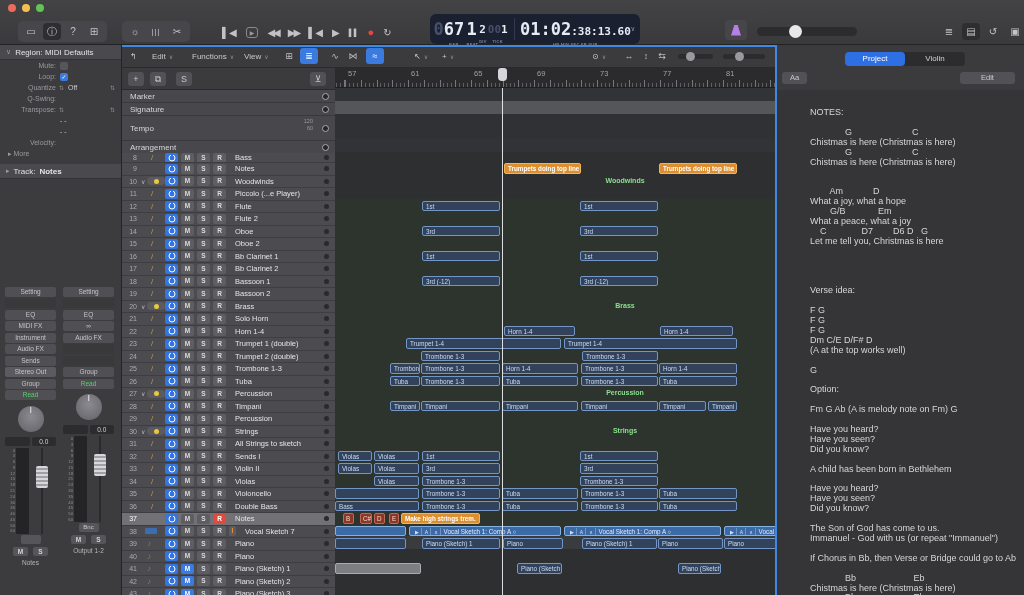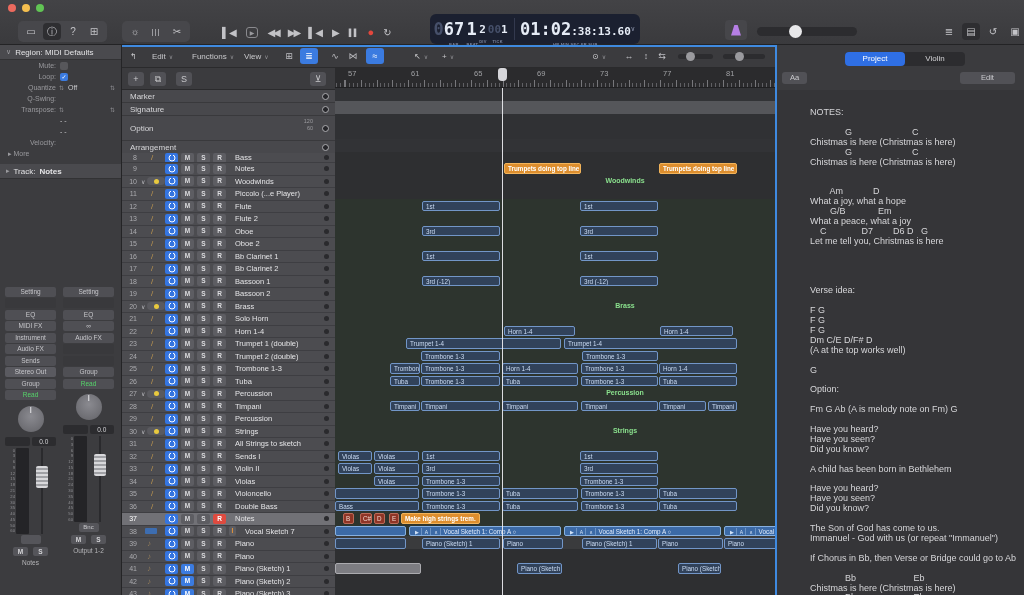--- a/index.html
+++ b/index.html
@@ -451,21 +451,21 @@
       <div id="global-rows">
           <div class="global-row" style="top: 22px; height: 13px;">
             <span class="gname">Marker</span>
             <span class="gdot"></span>
           </div>
           <div class="global-row" style="top: 35px; height: 13px;">
             <span class="gname">Signature</span>
             <span class="gdot"></span>
           </div>
           <div class="global-row" style="top: 48px; height: 25px; position: absolute;">
-            <span class="gname">Option</span>
+            <span class="gname">Tempo</span>
             <div class="tempo-vals">
               <div>120</div>
               <div>60</div>
             </div>
             <span class="gdot"></span>
           </div>
           <div class="global-row" style="top: 73px; height: 13px;">
             <span class="gname">Arrangement</span>
             <span class="gdot"></span>
           </div>

